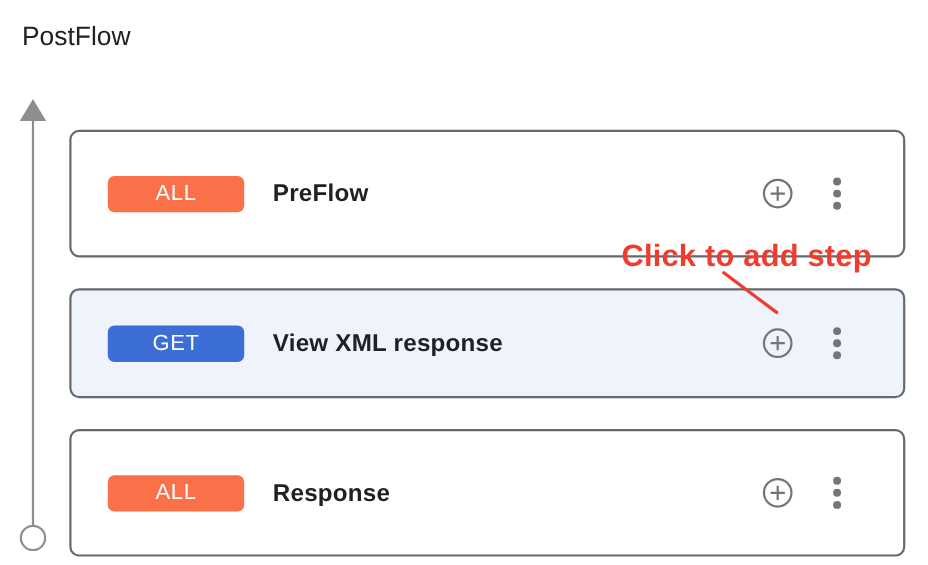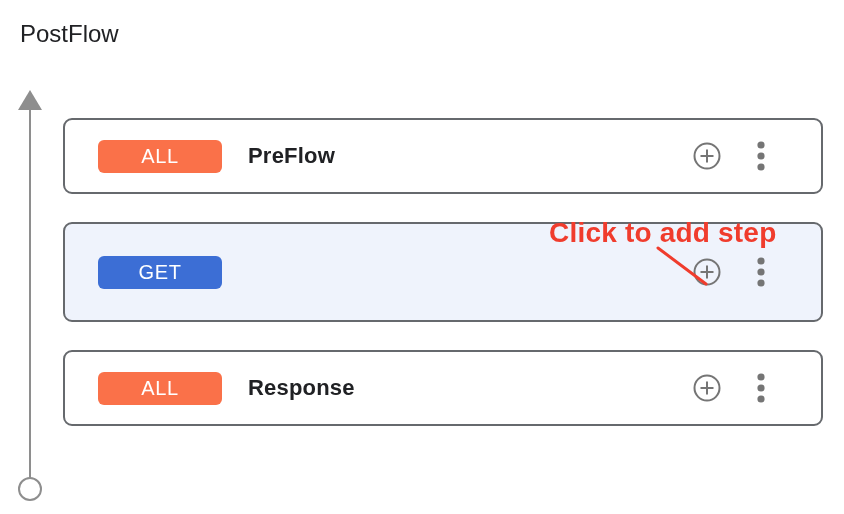--- a/index.html
+++ b/index.html
@@ -23,21 +23,21 @@
     position:absolute;left:20px;top:19px;
     font-size:24px;line-height:30px;font-weight:400;color:var(--text-dark);
   }
   .flow-arrow{
     position:absolute;left:16px;top:88px;width:28px;height:416px;
   }
   .cards{
     position:absolute;left:63px;top:118px;width:760px;
   }
   .card{
-    height:76px;margin-bottom:28px;
+    height:116px;margin-bottom:28px;
     border:2px solid var(--card-border);border-radius:9px;background:#ffffff;
     display:flex;align-items:center;
     padding:0 55px 0 33px;
     cursor:pointer;
   }
   .card--selected{
     background:var(--card-selected-bg);height:100px;
   }
   .badge{
     width:124px;height:33px;border-radius:6px;
@@ -51,21 +51,21 @@
     margin-left:26px;font-size:22px;font-weight:700;color:var(--text-dark);
     letter-spacing:.2px;white-space:nowrap;
   }
   .spacer{flex:1;}
   .icon-btn{
     background:none;border:none;padding:0;margin:0;cursor:pointer;
     display:flex;align-items:center;color:var(--icon-gray);
   }
   .more-btn{margin-left:34px;}
   .annotation-label{
-    position:absolute;left:549px;top:218px;
+    position:absolute;left:565px;top:218px;
     font-size:28px;line-height:30px;font-weight:700;color:var(--annotation-red);
     letter-spacing:.2px;white-space:nowrap;
   }
   .annotation-line{
     position:absolute;left:652px;top:246px;width:58px;height:42px;
   }
 </style>
 </head>
 <body>
 
@@ -94,20 +94,21 @@
       <svg width="10" height="32" viewBox="0 0 10 32">
         <circle cx="5" cy="5" r="3.6" fill="currentColor"></circle>
         <circle cx="5" cy="16" r="3.6" fill="currentColor"></circle>
         <circle cx="5" cy="27" r="3.6" fill="currentColor"></circle>
       </svg>
     </button>
   </div>
 
   <div class="card card--selected">
     <span class="badge badge--get">GET</span>
+    <span class="card-name">View XML response</span>
     <span class="spacer"></span>
     <button class="icon-btn add-btn">
       <svg width="30" height="30" viewBox="0 0 30 30">
         <circle cx="15" cy="15" r="12.5" fill="none" stroke="currentColor" stroke-width="2"></circle>
         <line x1="15" y1="8.5" x2="15" y2="21.5" stroke="currentColor" stroke-width="2"></line>
         <line x1="8.5" y1="15" x2="21.5" y2="15" stroke="currentColor" stroke-width="2"></line>
       </svg>
     </button>
     <button class="icon-btn more-btn">
       <svg width="10" height="32" viewBox="0 0 10 32">

